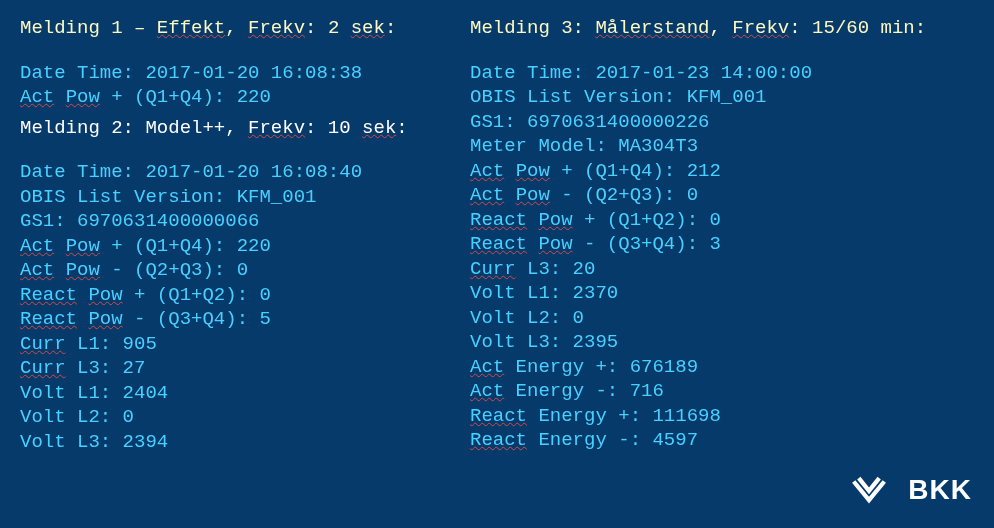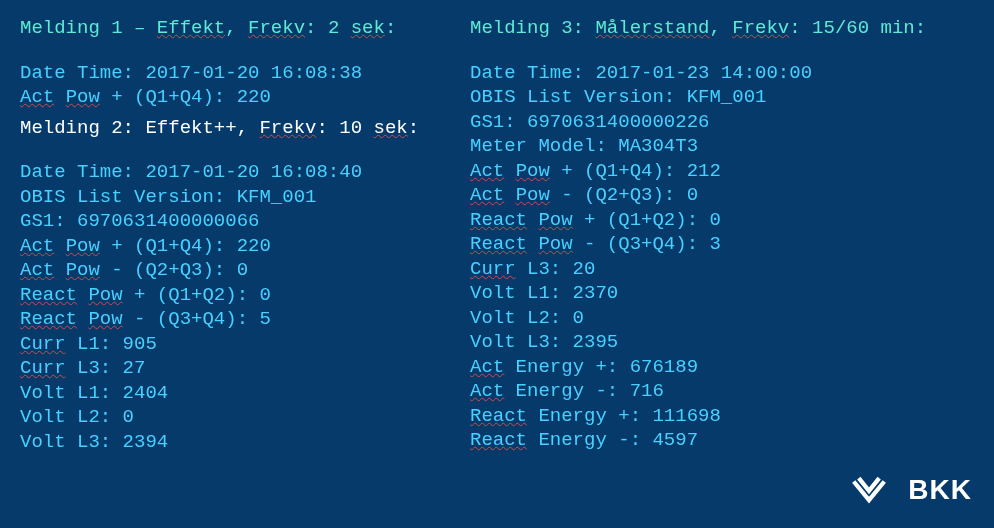--- a/index.html
+++ b/index.html
@@ -16,21 +16,21 @@
     display:flex;
     padding:16px 0 0 20px;
   }
   .col{
     display:flex;
     flex-direction:column;
   }
   .col-left{width:450px;}
   .col-right{width:500px;}
   .line{white-space:pre;line-height:24.5px;}
-  .title{color:#5eead4;margin-bottom:20px;}
+  .title{color:#fef9c3;margin-bottom:20px;}
   .title2{color:#ffffff;margin-top:6px;margin-bottom:20px;}
   .u{
     text-decoration:underline;
     text-decoration-color:#d14a4a;
     text-decoration-style:wavy;
     text-decoration-thickness:1px;
   }
   .logo{
     position:absolute;
     right:22px;
@@ -50,21 +50,21 @@
 <body>
 
 <div class="columns">
   <div class="col col-left">
 
     <div class="line title"><span>Melding 1 – </span><span class="u">Effekt</span><span>, </span><span class="u">Frekv</span><span>: 2 </span><span class="u">sek</span><span>:</span></div>
 
     <div class="line">Date Time: 2017-01-20 16:08:38</div>
     <div class="line"><span class="u">Act</span><span> </span><span class="u">Pow</span><span> + (Q1+Q4): 220</span></div>
 
-    <div class="line title2"><span>Melding 2: Effekt++, </span><span class="u">Frekv</span><span>: 10 </span><span class="u">sek</span><span>:</span></div>
+    <div class="line title2"><span>Melding 2: Model++, </span><span class="u">Frekv</span><span>: 10 </span><span class="u">sek</span><span>:</span></div>
 
     <div class="line">Date Time: 2017-01-20 16:08:40</div>
     <div class="line">OBIS List Version: KFM_001</div>
     <div class="line">GS1: 6970631400000066</div>
     <div class="line"><span class="u">Act</span><span> </span><span class="u">Pow</span><span> + (Q1+Q4): 220</span></div>
     <div class="line"><span class="u">Act</span><span> </span><span class="u">Pow</span><span> - (Q2+Q3): 0</span></div>
     <div class="line"><span class="u">React</span><span> </span><span class="u">Pow</span><span> + (Q1+Q2): 0</span></div>
     <div class="line"><span class="u">React</span><span> </span><span class="u">Pow</span><span> - (Q3+Q4): 5</span></div>
     <div class="line"><span class="u">Curr</span><span> L1: 905</span></div>
     <div class="line"><span class="u">Curr</span><span> L3: 27</span></div>

